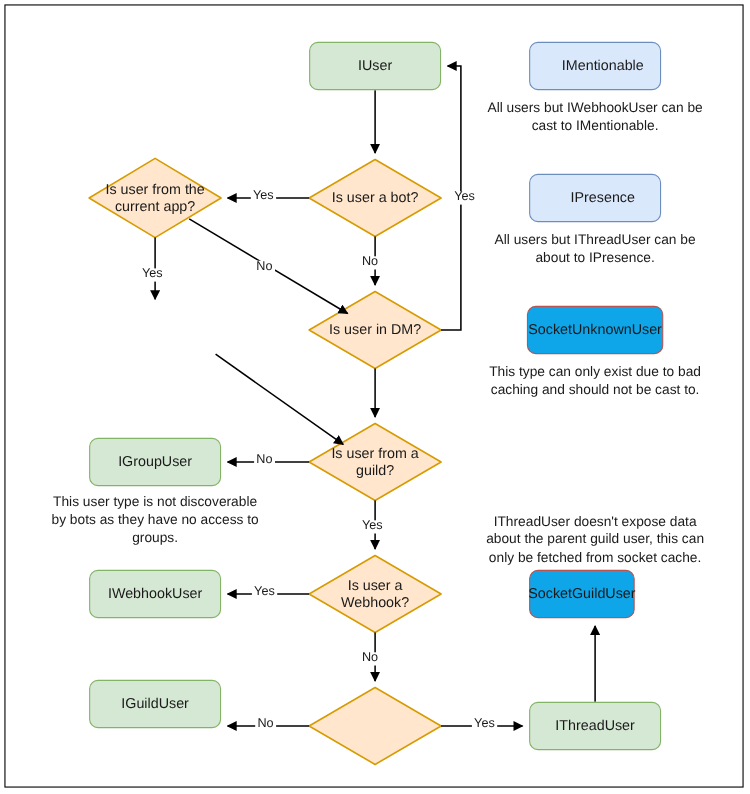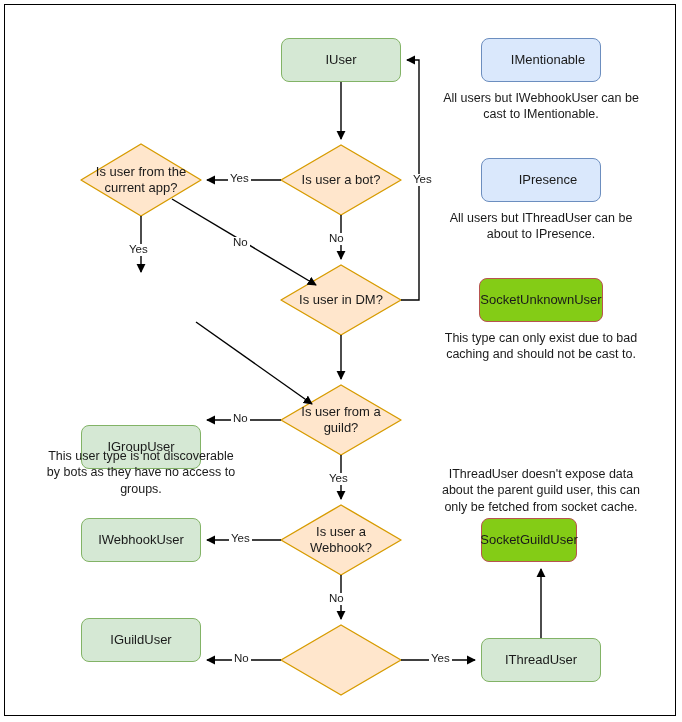--- a/index.html
+++ b/index.html
@@ -28,21 +28,21 @@
     font-size:13px;
     color:#1a1a1a;
     line-height:1.25;
   }
   .rect{
     border-radius:8px;
     border:1.3px solid;
   }
   .green{background:#d5e8d4;border-color:#82b366;}
   .blue{background:#dae8fc;border-color:#6c8ebf;padding-left:14px;}
-  .pink{background:#84cc16;border-color:#b85450;justify-content:center;}
+  .pink{background:#0ea5e9;border-color:#b85450;justify-content:center;}
 
   .diamond{
     background:transparent;
     border:none;
   }
   .diamond .dlabel{
     position:relative;z-index:2;
     padding:0 10px;
     font-size:13px;
     color:#1a1a1a;
@@ -122,21 +122,21 @@
 
       <path d="M541,638 L541,569" marker-end="url(#arrow)"></path>
     </g>
   </svg>
 
   <div class="node rect green" style="left:281px;top:38px;width:120px;height:44px;">
     <span>IUser</span>
   </div>
 
 
-  <div class="node rect green" style="left:81px;top:398px;width:120px;height:44px;margin-top:27px;">
+  <div class="node rect green" style="left:81px;top:398px;width:120px;height:44px;">
     <span>IGroupUser</span>
   </div>
 
   <div class="node rect green" style="left:81px;top:518px;width:120px;height:44px;">
     <span>IWebhookUser</span>
   </div>
 
   <div class="node rect green" style="left:81px;top:618px;width:120px;height:44px;">
     <span>IGuildUser</span>
   </div>

